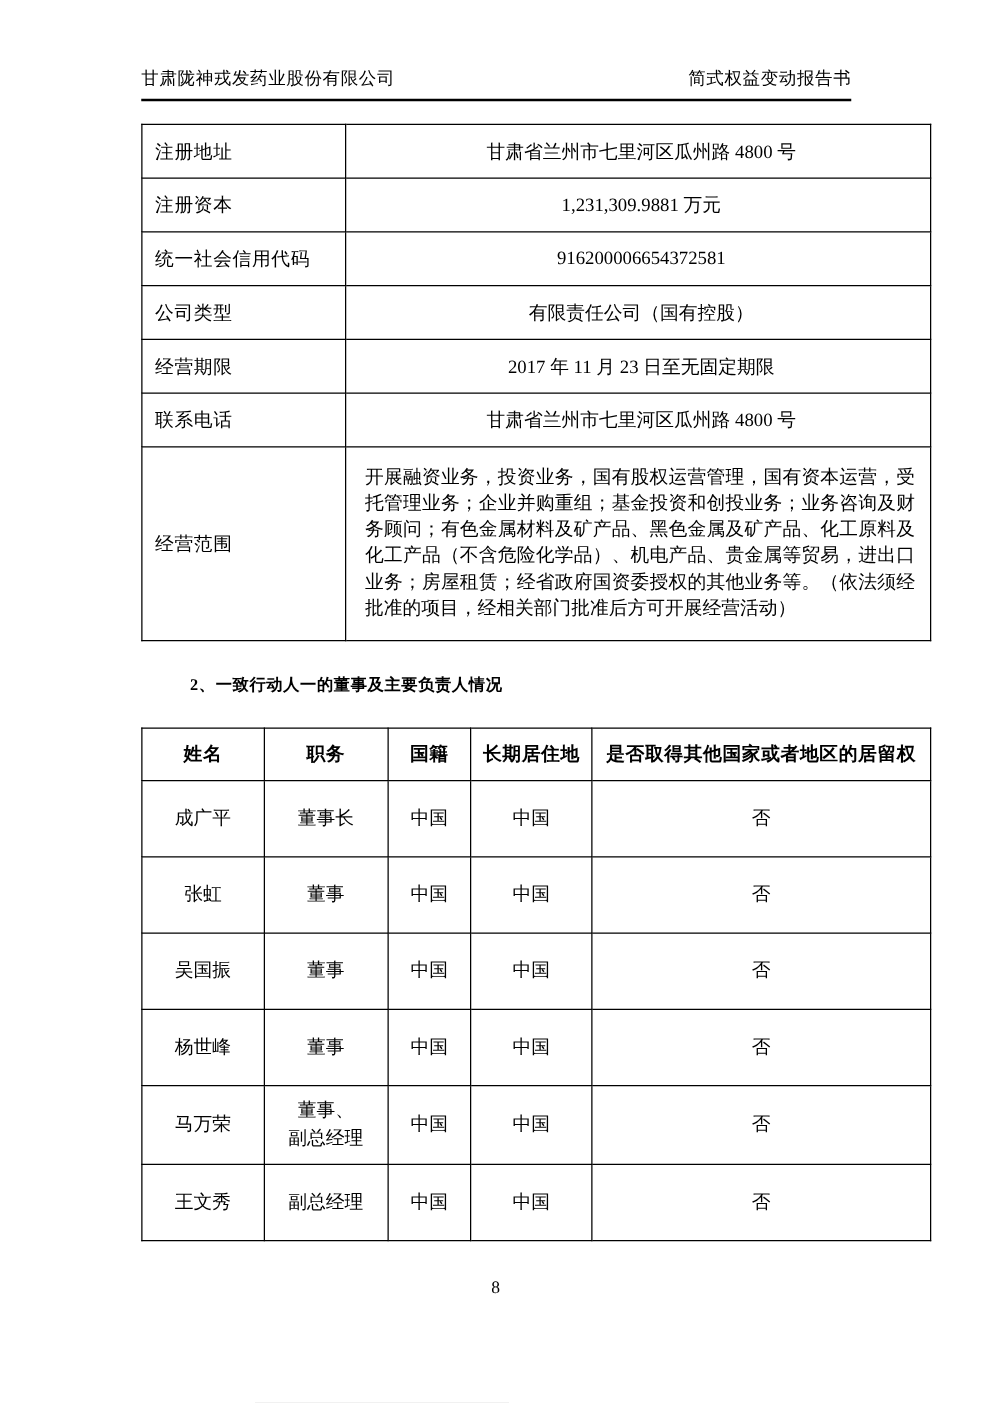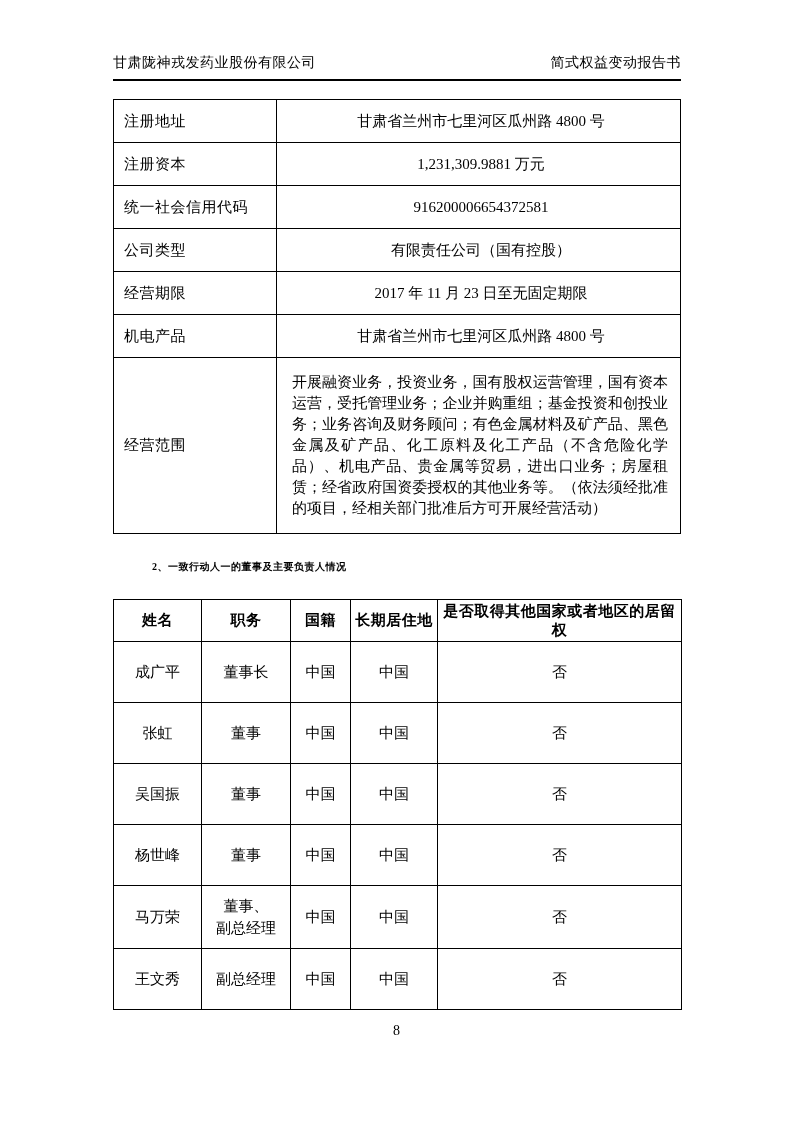--- a/index.html
+++ b/index.html
@@ -27,21 +27,21 @@
     justify-content: space-between;
     align-items: baseline;
     font-size: 14px;
     letter-spacing: 0.5px;
     border-bottom: 2px solid #000;
     padding-bottom: 7px;
   }
   
   table {
     border-collapse: collapse;
-    width: 568px;
+    width: 632px;
     table-layout: fixed;
     font-size: 15px;
   }
   td, th {
     border: 1px solid #000;
     vertical-align: middle;
     word-break: break-all;
   }
   
   .t1 { margin-top: 18px; }
@@ -58,21 +58,21 @@
   }
   .t1 .scope-row .value-cell {
     padding: 14px 12px 14px 15px;
     line-height: 21px;
     text-align: justify;
   }
   
   .section-heading {
     margin: 26px 0 25px 0;
     padding-left: 39px;
-    font-size: 10px;
+    font-size: 13px;
     font-weight: bold;
     letter-spacing: 0.5px;
   }
   
   .t2 th {
     height: 41px;
     font-weight: bold;
     text-align: center;
     font-size: 15px;
     letter-spacing: 0.5px;
@@ -122,21 +122,21 @@
         </tr>
         <tr>
           <td class="label-cell">公司类型</td>
           <td class="value-cell">有限责任公司（国有控股）</td>
         </tr>
         <tr>
           <td class="label-cell">经营期限</td>
           <td class="value-cell">2017 年 11 月 23 日至无固定期限</td>
         </tr>
         <tr>
-          <td class="label-cell">机电产品</td>
+          <td class="label-cell">联系电话</td>
           <td class="value-cell">甘肃省兰州市七里河区瓜州路 4800 号</td>
         </tr>
         <tr class="scope-row">
           <td class="label-cell">经营范围</td>
           <td class="value-cell">开展融资业务，投资业务，国有股权运营管理，国有资本运营，受托管理业务；企业并购重组；基金投资和创投业务；业务咨询及财务顾问；有色金属材料及矿产品、黑色金属及矿产品、化工原料及化工产品（不含危险化学品）、机电产品、贵金属等贸易，进出口业务；房屋租赁；经省政府国资委授权的其他业务等。（依法须经批准的项目，经相关部门批准后方可开展经营活动）</td>
         </tr>
       </tbody>
     </table>
 
     <div class="section-heading">2、一致行动人一的董事及主要负责人情况</div>

